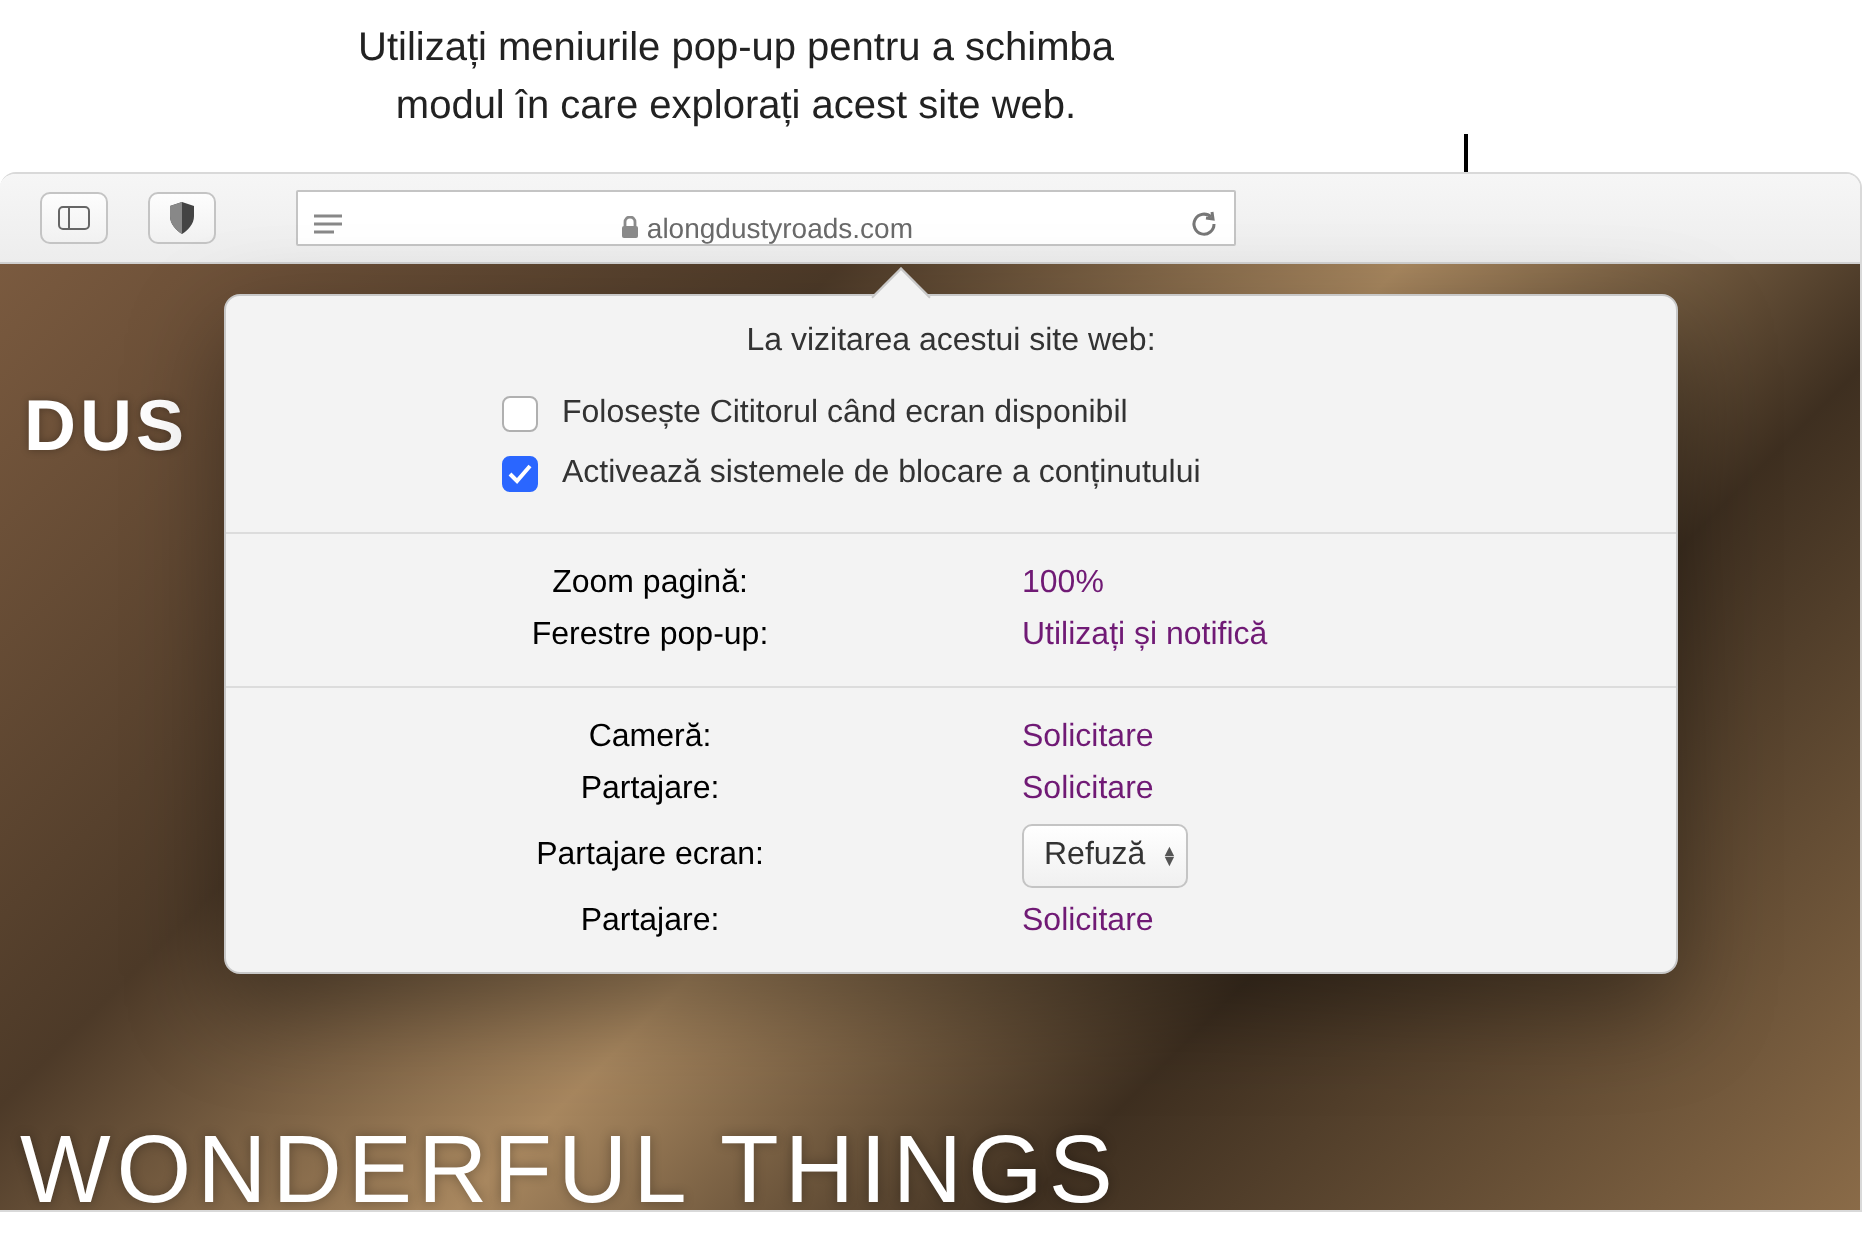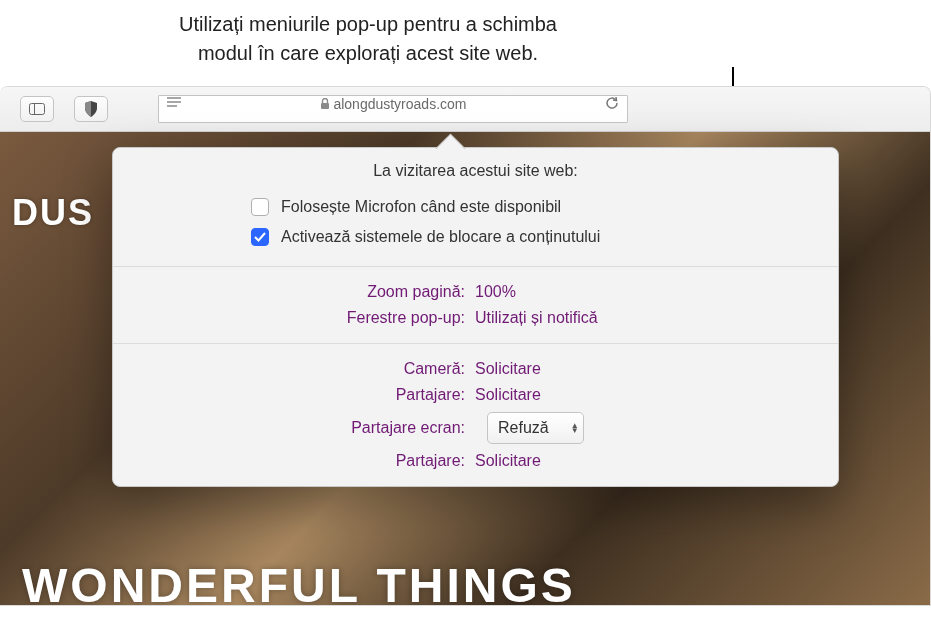--- a/index.html
+++ b/index.html
@@ -46,26 +46,26 @@
       justify-content: center;
       color: #555;
     }
     .addressbar {
       flex: 0 0 470px;
       height: 28px;
       border: 1px solid #c4c4c4;
       border-radius: 1px;
       background: #fff;
       display: flex;
-      align-items: flex-start;
+      align-items: flex-end;
       padding: 0 8px;
       gap: 10px;
       color: #6a6a6a;
       font-size: 14px;
-      margin-left: 30px;
+      margin-left: 20px;
     }
     .addressbar .url {
       flex: 1;
       text-align: center;
     }
     .bg-image {
       position: absolute;
       top: 45px; left: 0; right: 0; bottom: 0;
       background:
         linear-gradient(135deg, #7a5a3f 0%, #4d3a28 30%, #a8875f 50%, #3e2f20 70%, #8a6b48 100%);
@@ -76,24 +76,24 @@
       left: 12px;
       color: #fff;
       font-size: 36px;
       font-weight: 800;
       letter-spacing: 2px;
       text-shadow: 0 0 4px rgba(0,0,0,.3);
     }
     .bg-text-bottom {
       position: absolute;
       bottom: -8px;
-      left: 22px;
+      left: 10px;
       color: #fff;
       font-size: 48px;
-      font-weight: 700;
+      font-weight: 400;
       letter-spacing: 3px;
       white-space: nowrap;
       text-shadow: 0 0 6px rgba(0,0,0,.3);
     }
     .popover {
       position: absolute;
       top: 60px;
       left: 112px;
       width: 727px;
       background: #f3f3f3;
@@ -151,37 +151,37 @@
     .rows {
       padding: 12px 0;
     }
     .row {
       display: flex;
       align-items: center;
       padding: 4px 0;
     }
     .row .lbl {
       width: 362px;
-      text-align: right;
+      text-align: center;
       padding-right: 10px;
-      color: #701a75;
+      color: #000000;
+      margin-left: 36px;
     }
     .row .val {
       color: #701a75;
     }
     .select {
       display: inline-flex;
       align-items: center;
       height: 32px;
       border: 1px solid #c4c4c4;
       border-radius: 5px;
       background: linear-gradient(#fff,#f0f0f0);
       padding: 0 4px 0 10px;
-      gap: 22px;
-      margin-left: 12px;
+      gap: 8px;
     }
     .select .arrows {
       display: flex;
       flex-direction: column;
       line-height: 5px;
       font-size: 8px;
       color: #555;
     }
     .callout-line {
       position: absolute;
@@ -254,21 +254,21 @@
     <div class="bg-text-top">DUS</div>
     <div class="bg-text-bottom">WONDERFUL THINGS</div>
   </div>
 
   <div class="popover">
     <div class="popover-title">La vizitarea acestui site web:</div>
 
     <div class="checks">
       <div class="chk-row">
         <div class="chk"></div>
-        <span>Folosește Microfon când este disponibil</span>
+        <span>Folosește Cititorul când ecran disponibil</span>
       </div>
       <div class="chk-row">
         <div class="chk checked">
           <svg width="12" height="10" viewBox="0 0 12 10">
               <path d="M1 5 L4.5 8.5 L11 1" fill="none" stroke="#fff" stroke-width="2"></path>
             </svg>
         </div>
         <span>Activează sistemele de blocare a conținutului</span>
       </div>
     </div>

